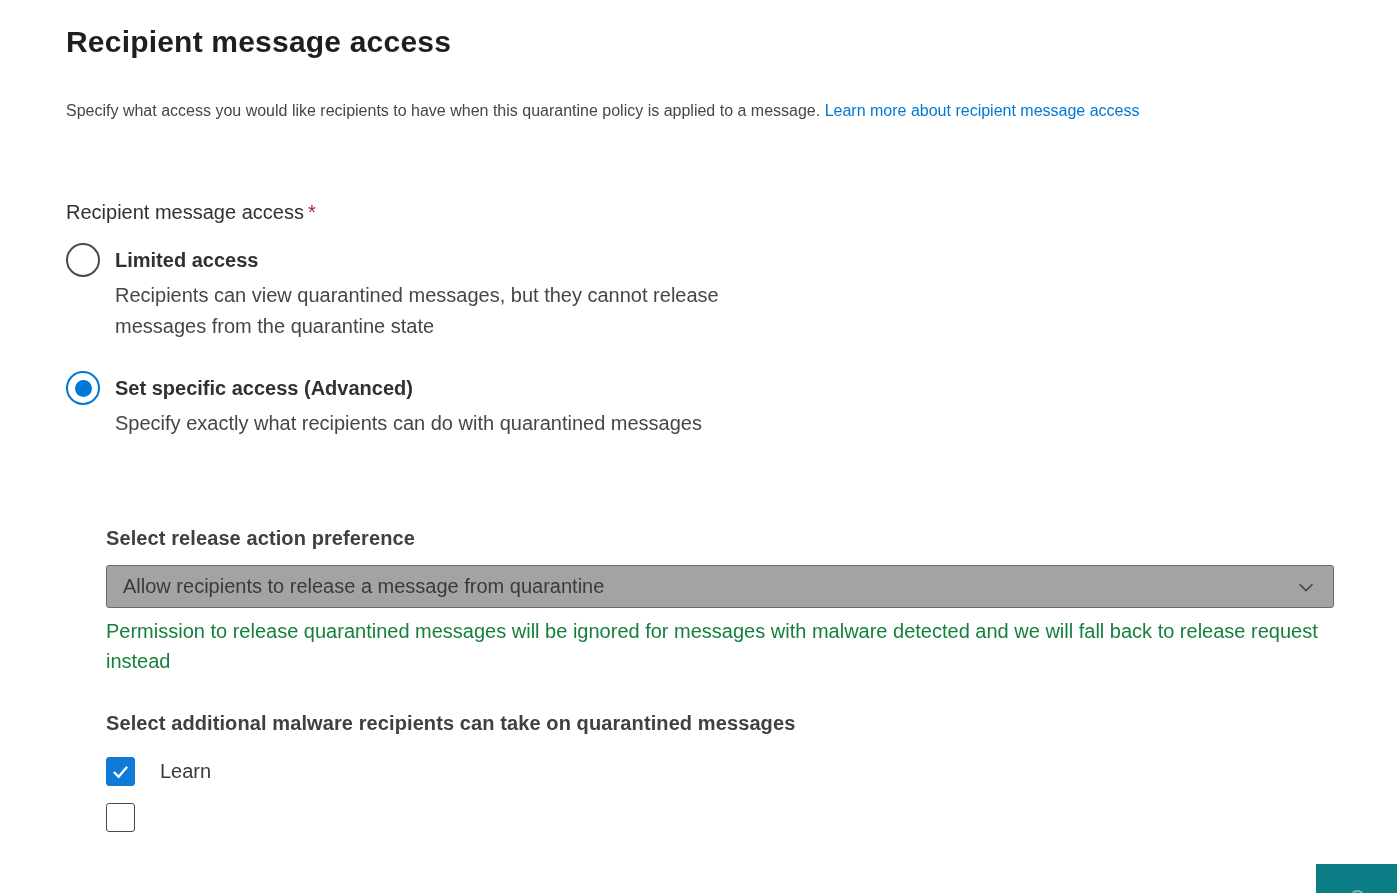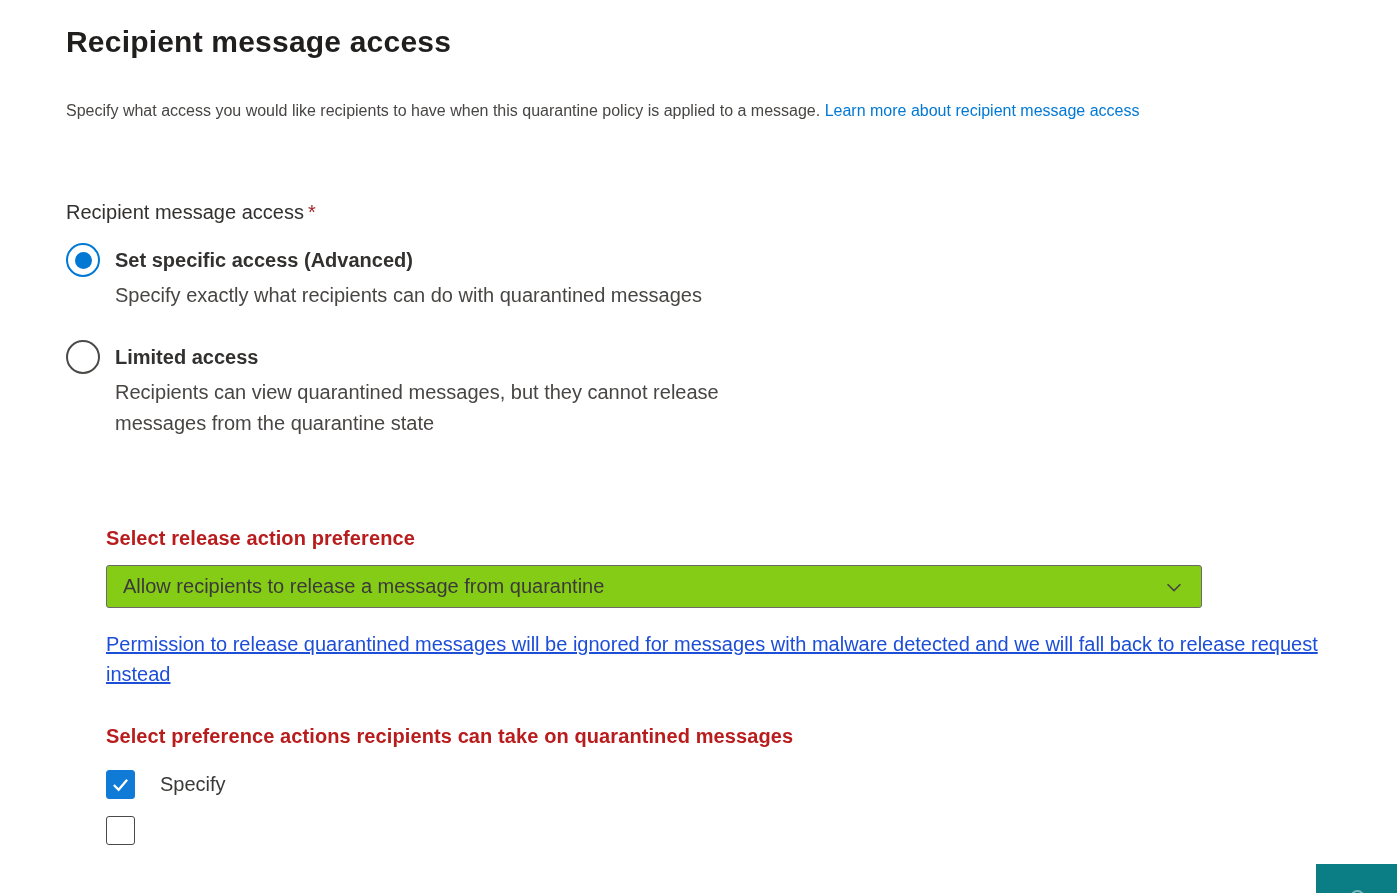--- a/index.html
+++ b/index.html
@@ -79,45 +79,44 @@
     line-height: 31px;
     max-width: 655px;
     color: #484644;
   }
 
   
   .advanced-section { margin-left: 40px; margin-top: 88px; }
   .section-label {
     font-size: 20px;
     font-weight: 700;
-    color: #b91c1c;
+    color: #404040;
     letter-spacing: 0.1px;
   }
   .dropdown {
     margin-top: 15px;
-    width: 1096px; height: 43px;
+    width: 1228px; height: 43px;
     border: 1.5px solid #6b6a68;
     border-radius: 3px;
-    background: #84cc16;
+    background: #a3a3a3;
     display: flex;
     align-items: center;
     justify-content: space-between;
     padding: 0 16px;
     cursor: pointer;
   }
   .dropdown-value { font-size: 20px; color: #3b3a39; }
   .chevron { width: 22px; height: 22px; flex: 0 0 auto; }
 
   .note {
-    margin-top: 21px;
+    margin-top: 8px;
     font-size: 20px;
     line-height: 30px;
     max-width: 1235px;
-    color: #1d4ed8;
-    text-decoration: underline;
+    color: #15803d;
   }
 
   .actions-label { margin-top: 36px; }
 
   .checkbox-list { margin-top: 22px; }
   .checkbox-row {
     display: flex;
     align-items: center;
     margin-bottom: 17px;
     cursor: pointer;
@@ -173,60 +172,60 @@
     <a class="link">Learn more about recipient message access</a>
   </div>
 
   <div class="field-label"><span>Recipient message access</span><span class="required">*</span>
   </div>
 
   <div class="radio-group">
 
     <div class="radio-option">
       <div class="radio-row">
+        <div class="radio-circle"></div>
+        <div class="radio-label">Limited access</div>
+      </div>
+      <div class="radio-desc">Recipients can view quarantined messages, but they cannot release messages from the quarantine state</div>
+    </div>
+
+    <div class="radio-option">
+      <div class="radio-row">
         <div class="radio-circle selected"></div>
         <div class="radio-label">Set specific access (Advanced)</div>
       </div>
       <div class="radio-desc">Specify exactly what recipients can do with quarantined messages</div>
-    </div>
-
-    <div class="radio-option">
-      <div class="radio-row">
-        <div class="radio-circle"></div>
-        <div class="radio-label">Limited access</div>
-      </div>
-      <div class="radio-desc">Recipients can view quarantined messages, but they cannot release messages from the quarantine state</div>
     </div>
 
   </div>
 
   <div class="advanced-section">
 
     <div class="section-label">Select release action preference</div>
 
     <div class="dropdown">
       <span class="dropdown-value">Allow recipients to release a message from quarantine</span>
       <svg class="chevron" viewBox="0 0 24 24">
         <polyline points="5,9 12,16 19,9" fill="none" stroke="#484644" stroke-width="1.8"></polyline>
       </svg>
     </div>
 
     <div class="note">Permission to release quarantined messages will be ignored for messages with malware detected and we will fall back to release request instead</div>
 
-    <div class="section-label actions-label">Select preference actions recipients can take on quarantined messages</div>
+    <div class="section-label actions-label">Select additional malware recipients can take on quarantined messages</div>
 
     <div class="checkbox-list">
 
       <div class="checkbox-row">
         <div class="checkbox checked">
           <svg width="19" height="19" viewBox="0 0 20 20">
             <polyline points="3,10.5 8,15.5 17,5" fill="none" stroke="#ffffff" stroke-width="2.4"></polyline>
           </svg>
         </div>
-        <div class="checkbox-label">Specify</div>
+        <div class="checkbox-label">Learn</div>
       </div>
 
 
       <div class="checkbox-row">
         <div class="checkbox">
           
         </div>
 
       </div>
 

